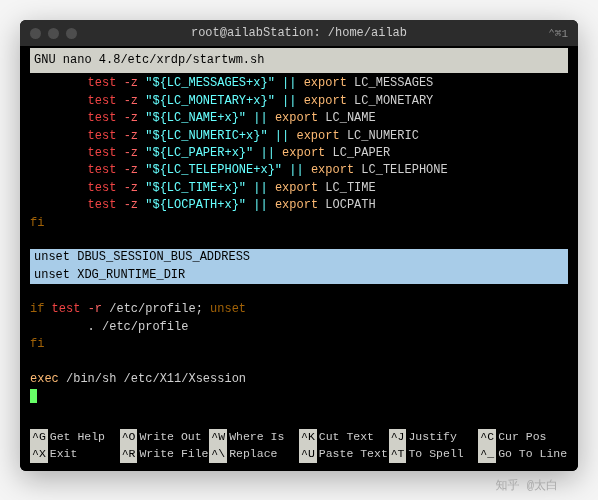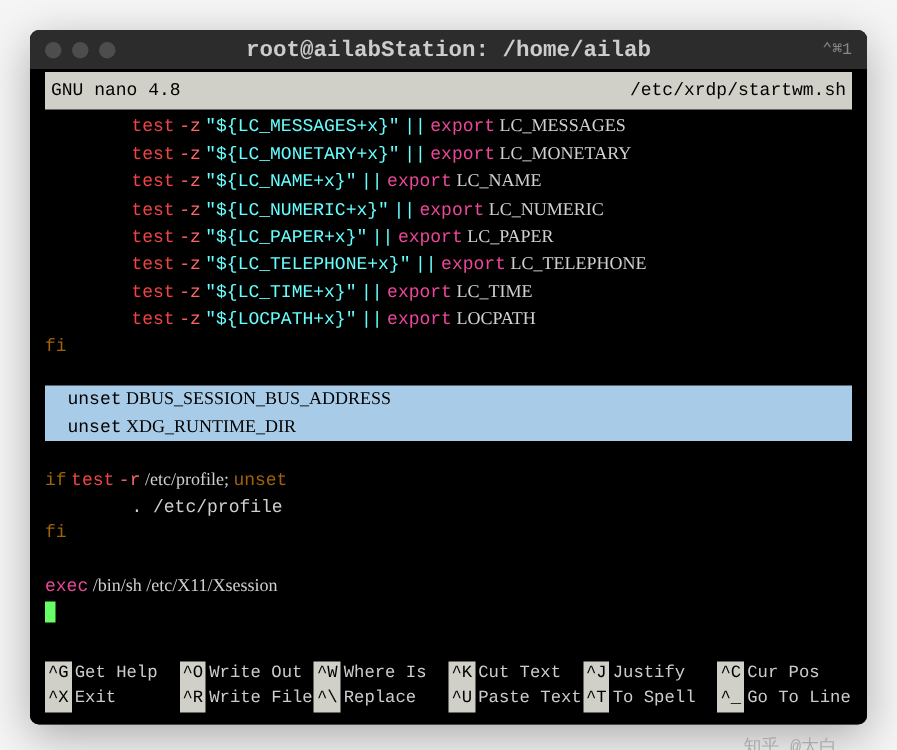--- a/index.html
+++ b/index.html
@@ -34,22 +34,22 @@
     width: 11px;
     height: 11px;
     border-radius: 50%;
     background: #4d4d4d;
   }
   .title {
     position: absolute;
     left: 0; right: 0;
     text-align: center;
     color: #ccc;
-    font-size: 15px;
-    font-weight: bold;
+    font-size: 12px;
+    font-weight: normal;
   }
   .title-right {
     position: absolute;
     right: 10px;
     color: #888;
     font-size: 11px;
   }
   .terminal {
     background: #000;
     color: #ccc;
@@ -58,31 +58,31 @@
     font-size: 12px;
   }
   .headerbar {
     background: #d0d0c8;
     color: #000;
     display: flex;
     padding: 4px 4px;
     margin-bottom: 2px;
   }
   .headerbar .left { flex: 0 0 auto; }
-  .headerbar .center { flex: 1; text-align: right; }
+  .headerbar .center { flex: 1; text-align: left; }
   .line { white-space: pre; }
   .kw { color: #ef4444; }
   .flag { color: #ff6666; }
   .str { color: #66ffff; }
   .op { color: #66ffff; }
-  .cmd { color: #ec4899; }
-  .plain { color: #d0d0d0; font-family: Liberation Serif, serif; }
+  .cmd { color: #fdba74; }
+  .plain { color: #d0d0d0; }
   .fi { color: #a16207; }
   .dot-src { color: #d0d0d0; }
-  .highlight { background: #a8cce8; color: #000; display:block; padding:0 15px; }
+  .highlight { background: #a8cce8; color: #000; display:block; padding:0 4px; }
   .highlight .kw, .highlight .str, .highlight .plain { color:#000; }
   .cursor {
     display:inline-block;
     width: 7px;
     height: 14px;
     background: #66ff66;
     vertical-align: text-bottom;
   }
   .helpbar {
     display: grid;

